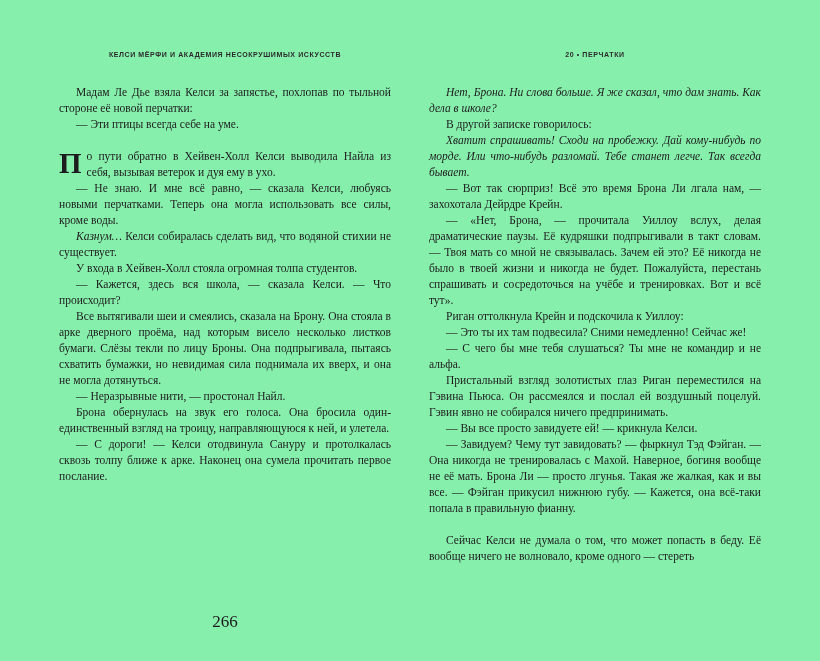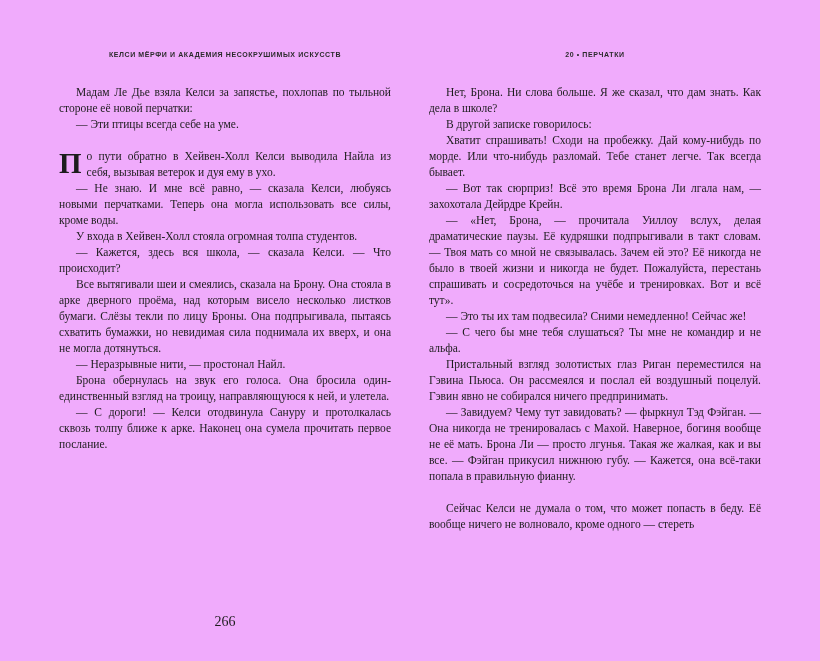--- a/index.html
+++ b/index.html
@@ -7,21 +7,21 @@
     padding: 0;
     width: 820px;
     height: 661px;
     background: #ffffff;
     overflow: hidden;
   }
   #spread {
     position: relative;
     width: 820px;
     height: 661px;
-    background: #f0abfc;
+    background: #86efac;
     font-family: "Liberation Serif", serif;
     color: #1d1d1d;
   }
   .page {
     position: absolute;
     top: 51px;
     width: 332px;
     height: 577px;
   }
   #left-page  { left: 59px; }
@@ -43,74 +43,77 @@
     font-size: 11.5px;
     line-height: 16px;
     text-align: justify;
   }
   .text-block p {
     margin: 0;
     text-indent: 17px;
   }
   .text-block p.no-indent { text-indent: 0; }
   .text-block p.scene-break { margin-top: 16px; }
-  .text-block p.italic { }
+  .text-block p.italic { font-style: italic; }
   .text-block em { font-style: italic; }
 
   .drop-cap {
     float: left;
     font-size: 29px;
     line-height: 30px;
     font-weight: bold;
     padding: 0 5px 0 0;
     color: #1d1d1d;
   }
 
   .page-number {
     position: absolute;
     bottom: 0;
     left: 0;
     right: 0;
     text-align: center;
-    font-size: 14px;
+    font-size: 17px;
     line-height: 13px;
     color: #1d1d1d;
   }
 </style>
 </head>
 <body>
 
 <div id="spread">
 
   <div class="page" id="left-page">
     <div class="running-header">КЕЛСИ МЁРФИ И АКАДЕМИЯ НЕСОКРУШИМЫХ ИСКУССТВ</div>
     <div class="text-block">
       <p>Мадам Ле Дье взяла Келси за запястье, похлопав по тыльной стороне её новой перчатки:</p>
       <p>— Эти птицы всегда себе на уме.</p>
       <p class="no-indent scene-break"><span class="drop-cap">П</span><span>о пути обратно в Хейвен-Холл Келси выводила Найла из себя, вызывая ветерок и дуя ему в ухо.</span></p>
       <p>— Не знаю. И мне всё равно, — сказала Келси, любуясь новыми перчатками. Теперь она могла использовать все силы, кроме воды.</p>
+      <p><em>Казнум…</em><span> Келси собиралась сделать вид, что водяной стихии не существует.</span></p>
       <p>У входа в Хейвен-Холл стояла огромная толпа студентов.</p>
       <p>— Кажется, здесь вся школа, — сказала Келси. — Что происходит?</p>
       <p>Все вытягивали шеи и смеялись, сказала на Брону. Она стояла в арке дверного проёма, над которым висело несколько листков бумаги. Слёзы текли по лицу Броны. Она подпрыгивала, пытаясь схватить бумажки, но невидимая сила поднимала их вверх, и она не могла дотянуться.</p>
       <p>— Неразрывные нити, — простонал Найл.</p>
       <p>Брона обернулась на звук его голоса. Она бросила один-единственный взгляд на троицу, направляющуюся к ней, и улетела.</p>
       <p>— С дороги! — Келси отодвинула Сануру и протолкалась сквозь толпу ближе к арке. Наконец она сумела прочитать первое послание.</p>
     </div>
     <div class="page-number">266</div>
   </div>
 
   <div class="page" id="right-page">
     <div class="running-header">20 • ПЕРЧАТКИ</div>
     <div class="text-block">
       <p class="italic">Нет, Брона. Ни слова больше. Я же сказал, что дам знать. Как дела в школе?</p>
       <p>В другой записке говорилось:</p>
       <p class="italic">Хватит спрашивать! Сходи на пробежку. Дай кому-нибудь по морде. Или что-нибудь разломай. Тебе станет легче. Так всегда бывает.</p>
       <p>— Вот так сюрприз! Всё это время Брона Ли лгала нам, — захохотала Дейрдре Крейн.</p>
       <p>— «Нет, Брона, — прочитала Уиллоу вслух, делая драматические паузы. Её кудряшки подпрыгивали в такт словам. — Твоя мать со мной не связывалась. Зачем ей это? Её никогда не было в твоей жизни и никогда не будет. Пожалуйста, перестань спрашивать и сосредоточься на учёбе и тренировках. Вот и всё тут».</p>
+      <p>Риган оттолкнула Крейн и подскочила к Уиллоу:</p>
       <p>— Это ты их там подвесила? Сними немедленно! Сейчас же!</p>
       <p>— С чего бы мне тебя слушаться? Ты мне не командир и не альфа.</p>
       <p>Пристальный взгляд золотистых глаз Риган переместился на Гэвина Пьюса. Он рассмеялся и послал ей воздушный поцелуй. Гэвин явно не собирался ничего предпринимать.</p>
+      <p>— Вы все просто завидуете ей! — крикнула Келси.</p>
       <p>— Завидуем? Чему тут завидовать? — фыркнул Тэд Фэйган. — Она никогда не тренировалась с Махой. Наверное, богиня вообще не её мать. Брона Ли — просто лгунья. Такая же жалкая, как и вы все. — Фэйган прикусил нижнюю губу. — Кажется, она всё-таки попала в правильную фианну.</p>
       <p class="scene-break">Сейчас Келси не думала о том, что может попасть в беду. Её вообще ничего не волновало, кроме одного — стереть</p>
     </div>
   </div>
 
 </div>
 
 </body></html>

